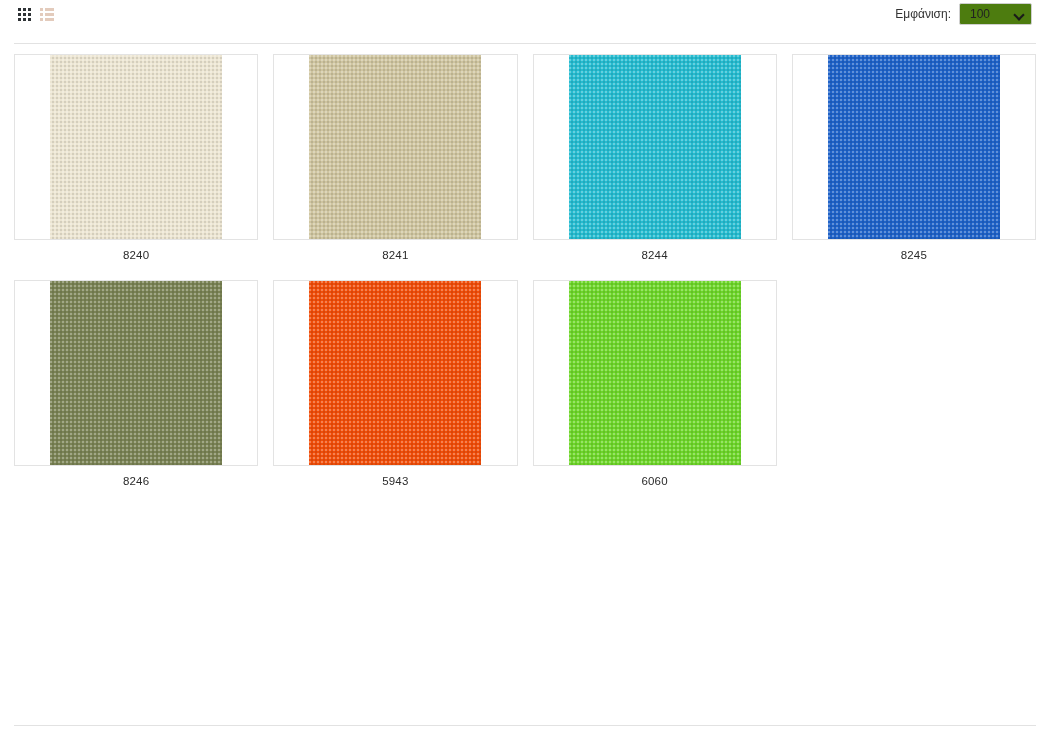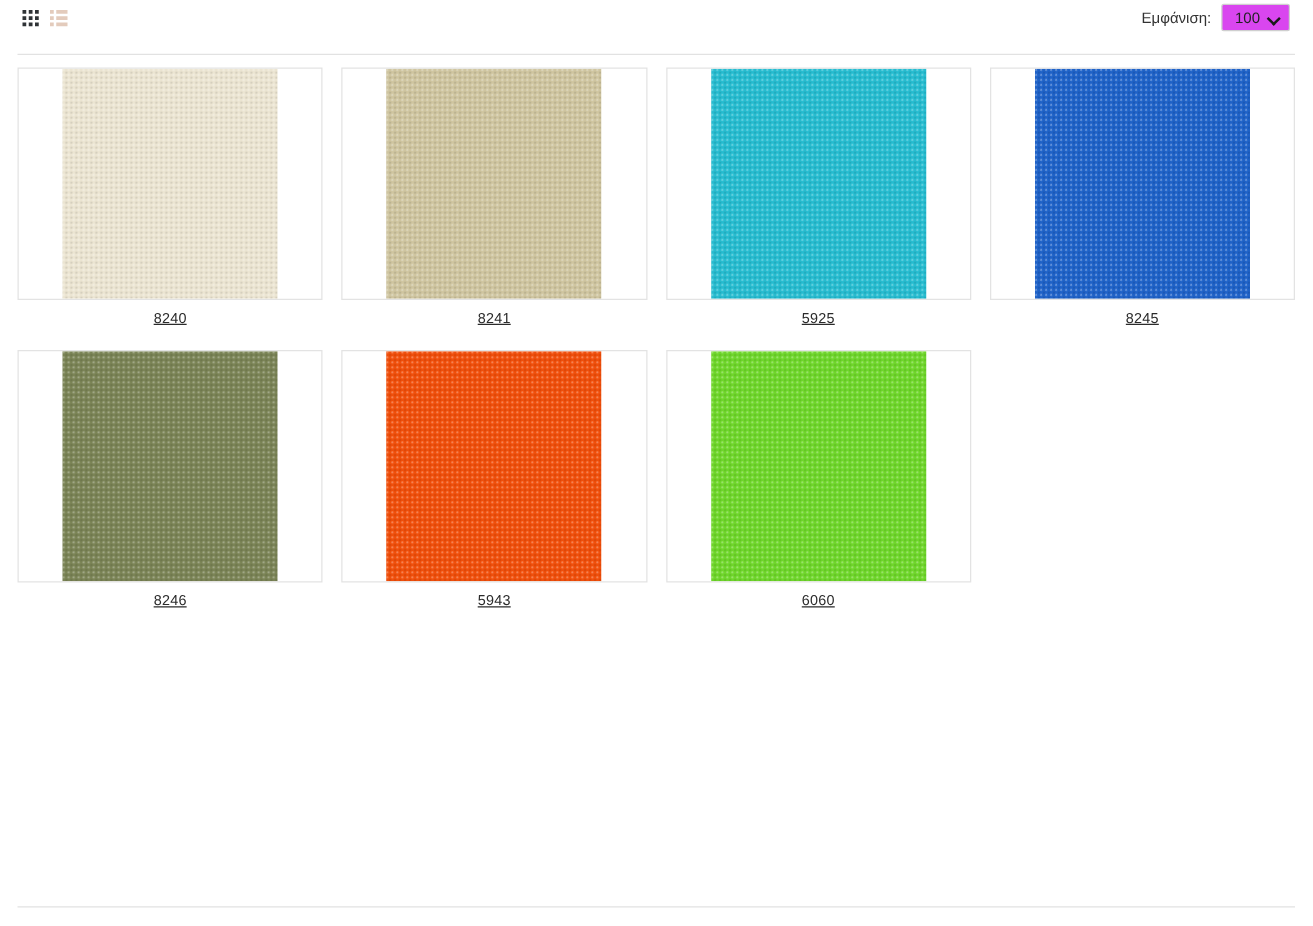--- a/index.html
+++ b/index.html
@@ -80,23 +80,23 @@
     font-size: 12px;
     color: #333333;
   }
   .limiter-label {
     white-space: nowrap;
   }
   .select-box {
     position: relative;
     display: inline-flex;
     align-items: center;
-    gap: 7px;
+    gap: 25px;
     border: 1px solid #cfcfcf;
-    background: #d946ef;
+    background: #4d7c0f;
     border-radius: 2px;
     padding: 3px 7px 3px 10px;
     font-size: 12px;
     color: #222222;
     cursor: pointer;
     line-height: 14px;
   }
   .caret {
     width: 9px;
     height: 9px;
@@ -155,21 +155,20 @@
     background-size: 4px 4px, 4px 4px;
   }
   .product-name {
     font-size: 11.5px;
     color: #2b2b2b;
     text-align: center;
     padding: 8px 0 18px 0;
     line-height: 14px;
     letter-spacing: 0.2px;
     cursor: pointer;
-    text-decoration: underline;
   }
 
   
   .footer-rule {
     position: absolute;
     left: 14px;
     right: 14px;
     top: 725px;
     height: 1px;
     background: #e2e2e2;
@@ -226,21 +225,21 @@
     <div class="product-item">
       <a class="product-card">
         <span class="swatch" style="background-color: rgb(207, 197, 160);"></span>
       </a>
       <a class="product-name">8241</a>
     </div>
     <div class="product-item">
       <a class="product-card">
         <span class="swatch" style="background-color: rgb(38, 188, 208);"></span>
       </a>
-      <a class="product-name">5925</a>
+      <a class="product-name">8244</a>
     </div>
     <div class="product-item">
       <a class="product-card">
         <span class="swatch" style="background-color: rgb(31, 98, 200);"></span>
       </a>
       <a class="product-name">8245</a>
     </div>
     <div class="product-item">
       <a class="product-card">
         <span class="swatch" style="background-color: rgb(122, 131, 85);"></span>

